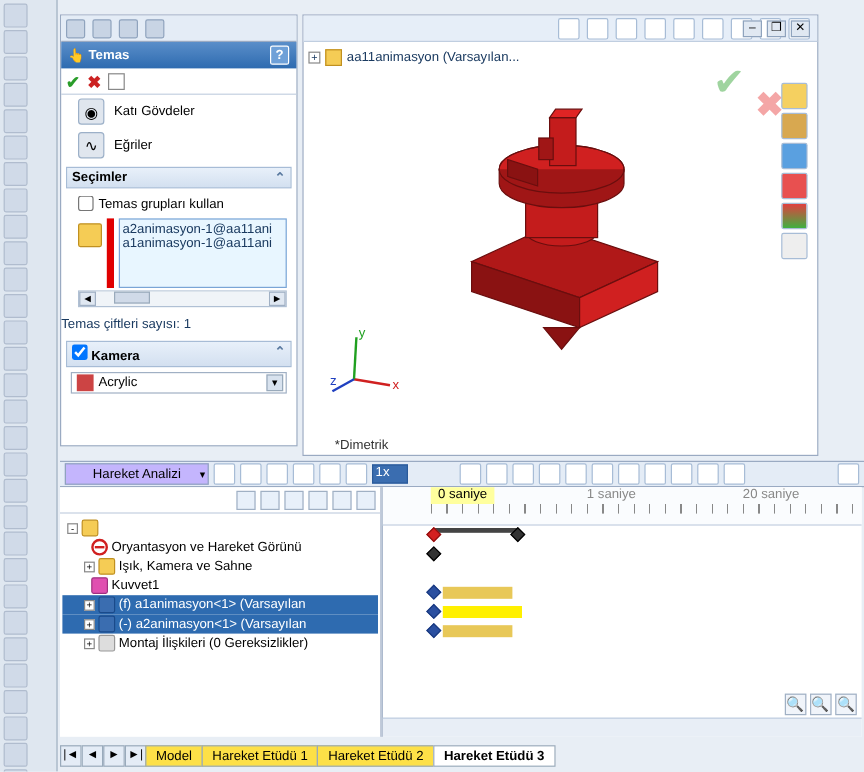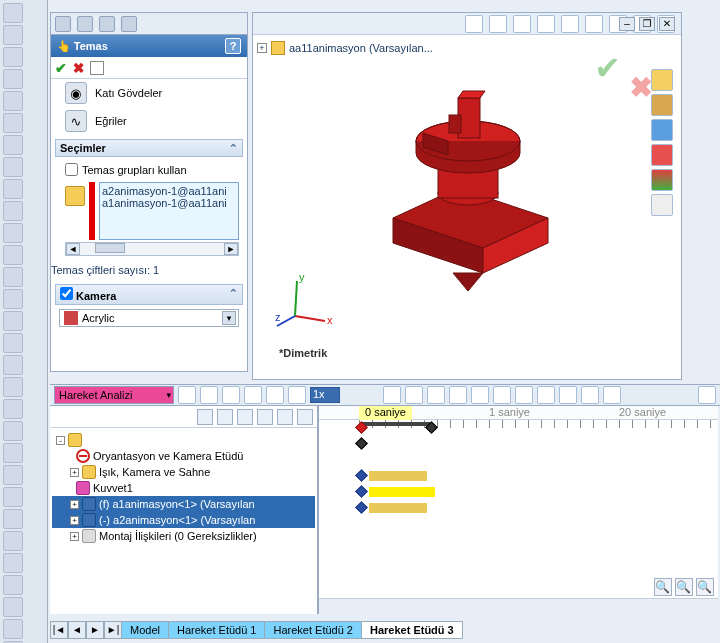--- a/index.html
+++ b/index.html
@@ -38,55 +38,55 @@
 .vp-tree{position:absolute;left:4px;top:28px;font-size:11px;color:#1a3a60;display:flex;align-items:center;gap:4px;}
 .vp-tree .pm{width:10px;height:10px;border:1px solid #888;text-align:center;line-height:8px;font-size:9px;}
 .vp-tree .cube-ic{width:14px;height:14px;background:#f5cc55;border:1px solid #c09020;}
 .big-check{position:absolute;right:60px;top:36px;color:#9fd49f;font-size:32px;}
 .big-x{position:absolute;right:28px;top:58px;color:#f4a6a6;font-size:28px;font-weight:bold;}
 .win-ctrl{position:absolute;right:6px;top:4px;display:flex;gap:4px;}
 .win-ctrl div{width:16px;height:14px;border:1px solid #8fa3bd;background:#e0e8f2;text-align:center;line-height:12px;font-size:10px;}
 .right-tb{position:absolute;right:6px;top:56px;width:24px;display:flex;flex-direction:column;gap:3px;}
 .right-tb div{width:22px;height:22px;border:1px solid #a7bcd6;border-radius:2px;}
 .triad{position:absolute;left:22px;bottom:48px;}
-.viewlabel{position:absolute;left:26px;bottom:20px;font-weight:bold;color:#333;}
+.viewlabel{position:absolute;left:26px;bottom:2px;font-weight:normal;color:#333;}
 .part3d{position:absolute;left:100px;top:50px;width:230px;height:230px;}
 .motion-top{position:absolute;left:50px;top:384px;width:670px;height:22px;background:#e4ecf6;border-top:1px solid #9aaac2;border-bottom:1px solid #9aaac2;display:flex;align-items:center;padding:0 4px;gap:4px;}
-.motion-top .dd-analyz{width:120px;height:18px;border:1px solid #8fa3bd;background:#ec4899;padding:0 4px;display:flex;align-items:center;position:relative;}
+.motion-top .dd-analyz{width:120px;height:18px;border:1px solid #8fa3bd;background:#c4b5fd;padding:0 4px;display:flex;align-items:center;position:relative;justify-content:center;}
 .motion-top .dd-analyz .ar{position:absolute;right:2px;font-size:9px;}
 .motion-top .mic{width:18px;height:18px;border:1px solid #a7bcd6;background:#fff;border-radius:2px;}
 .motion-top .speed{width:30px;height:16px;background:#3a6db0;color:#fff;padding:0 2px;border:1px solid #2a5a9a;}
 .tree-area{position:absolute;left:50px;top:406px;width:268px;height:208px;background:#fff;border-right:1px solid #9aaac2;}
 .tree-filter{height:22px;border-bottom:1px solid #c4d0e0;display:flex;align-items:center;justify-content:flex-end;gap:4px;padding:0 4px;}
 .tree-filter .fic{width:16px;height:16px;border:1px solid #a0b0c4;background:#e8f0fa;}
 .tree-body{padding:4px 2px;}
 .tree-row{display:flex;align-items:center;height:16px;gap:3px;padding-left:4px;white-space:nowrap;overflow:hidden;}
 .tree-row .pm{width:9px;height:9px;border:1px solid #888;text-align:center;line-height:7px;font-size:8px;}
 .tree-row .ric{width:14px;height:14px;border-radius:2px;flex-shrink:0;}
 .tree-row.sel{background:#2e6bb0;color:#fff;}
 .timeline{position:absolute;left:318px;top:406px;width:400px;height:208px;background:#fff;border-left:1px solid #9aaac2;}
-.tl-ruler{height:14px;background:#fafcfe;border-bottom:1px solid #c4d0e0;position:relative;}
+.tl-ruler{height:32px;background:#fafcfe;border-bottom:1px solid #c4d0e0;position:relative;}
 .tl-ruler .zero{position:absolute;left:40px;top:0;background:#ffff9e;padding:0 6px;height:14px;color:#000;}
 .tl-ruler .ten{position:absolute;left:170px;top:0;color:#888;}
 .tl-ruler .twenty{position:absolute;left:300px;top:0;color:#888;}
 .tl-ruler .ticks{position:absolute;left:40px;right:0;top:14px;height:8px;background:repeating-linear-gradient(90deg,#888 0,#888 1px,transparent 1px,transparent 13px);}
 .tl-body{position:relative;height:160px;}
 .tl-row{height:16px;position:relative;}
 .keybar{position:absolute;left:42px;top:2px;width:70px;height:4px;background:#444;}
 .kdiamond{position:absolute;top:3px;width:9px;height:9px;transform:rotate(45deg);}
 .kred{background:#d42020;border:1px solid #901010;}
 .kblk{background:#333;border:1px solid #000;}
 .kblue{background:#2a4fa0;border:1px solid #1a3a80;}
 .ybar{position:absolute;left:50px;top:3px;height:10px;background:#e8c858;}
 .tl-zoom{position:absolute;right:4px;bottom:18px;display:flex;gap:3px;}
 .tl-zoom div{width:18px;height:18px;border:1px solid #a0b0c4;background:#f0f4fa;text-align:center;line-height:16px;font-size:12px;}
 .tl-hscroll{position:absolute;left:0;bottom:0;right:0;height:16px;border-top:1px solid #c0cee0;background:#e8eef6;}
 .bottom-tabs{position:absolute;left:50px;bottom:4px;height:20px;display:flex;align-items:flex-end;}
 .bottom-tabs .nav{width:18px;height:18px;border:1px solid #9ab;background:#e4ecf6;text-align:center;line-height:16px;font-size:10px;}
-.bottom-tabs .tab{padding:2px 8px;border:1px solid #9ab;background:#7dd3fc;margin-left:-1px;}
+.bottom-tabs .tab{padding:2px 8px;border:1px solid #9ab;background:#fde047;margin-left:-1px;}
 .bottom-tabs .tab.active{background:#fff;font-weight:bold;}
 </style>
 </head>
 <body>
 
 <div class="left-toolbar">
   <div class="tbtn"></div>
     <div class="tbtn"></div>
   <div class="tbtn"></div>
     <div class="tbtn"></div>
@@ -292,21 +292,21 @@
   </div>
   <div class="tree-body">
     <div class="tree-row">
       <div class="pm">-</div>
       <div class="ric" style="background:#f5cc55;border:1px solid #c09020"></div>
     </div>
     <div class="tree-row" style="padding-left:24px">
       <div class="ric" style="background:#fff;border:2px solid #d02020;border-radius:50%;position:relative">
           <div style="position:absolute;left:1px;top:4px;width:8px;height:2px;background:#d02020"></div>
         </div>
-      <span>Oryantasyon ve Kamera Etüdü</span>
+      <span>Oryantasyon ve Hareket Görünü</span>
     </div>
     <div class="tree-row" style="padding-left:18px">
       <div class="pm">+</div>
       <div class="ric" style="background:#f5cc55;border:1px solid #c09020"></div>
       <span>Işık, Kamera ve Sahne</span>
     </div>
     <div class="tree-row" style="padding-left:24px">
       <div class="ric" style="background:#e050b0;border:1px solid #a03080"></div>
       <span>Kuvvet1</span>
     </div>

